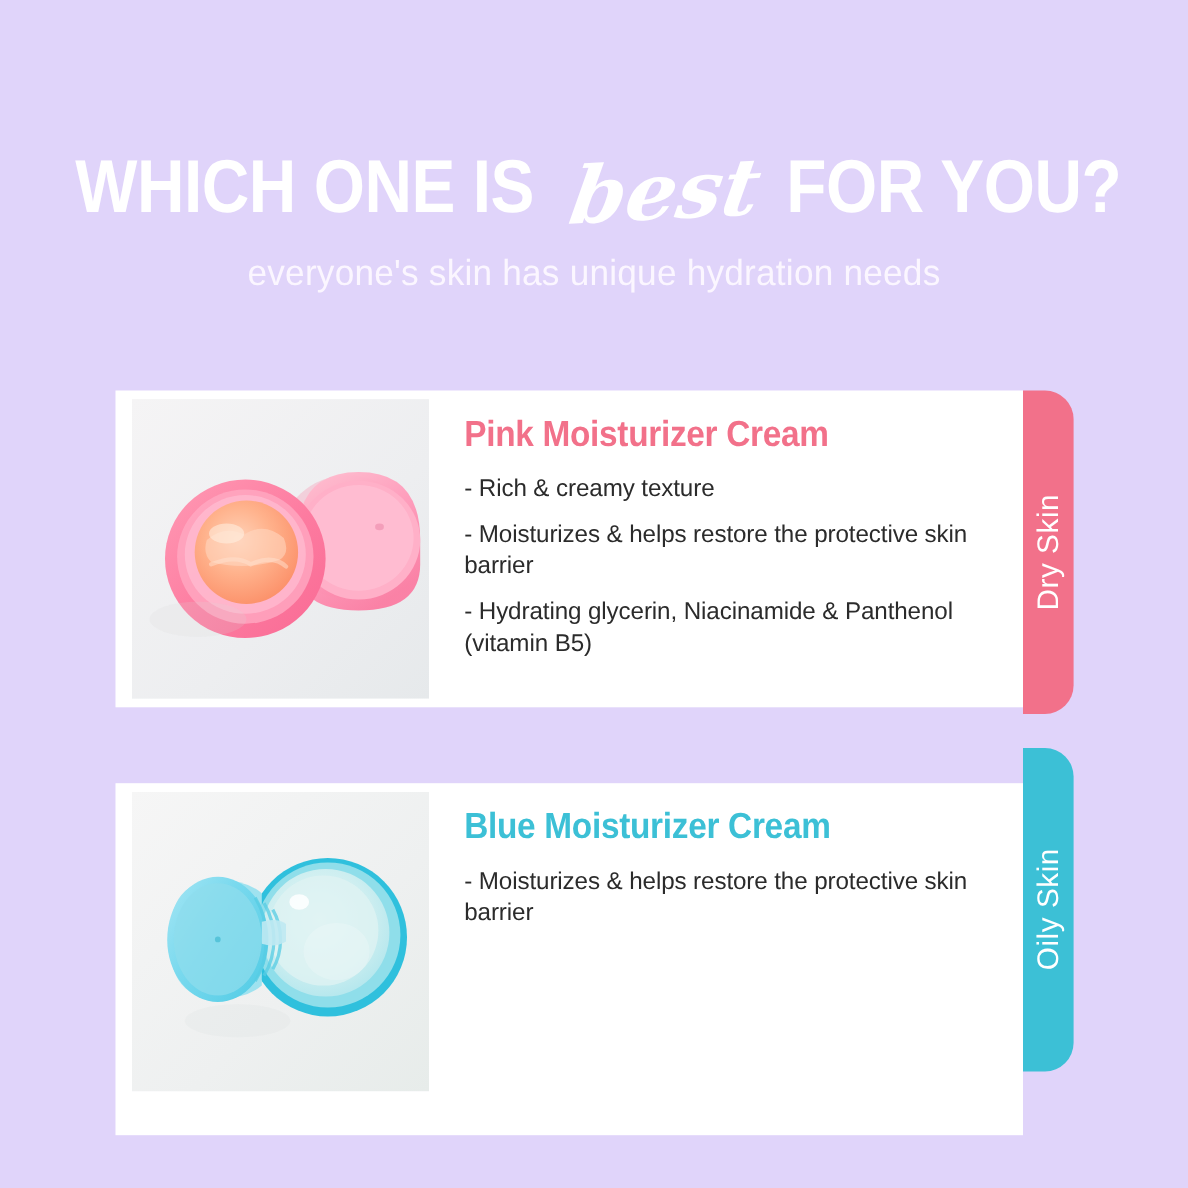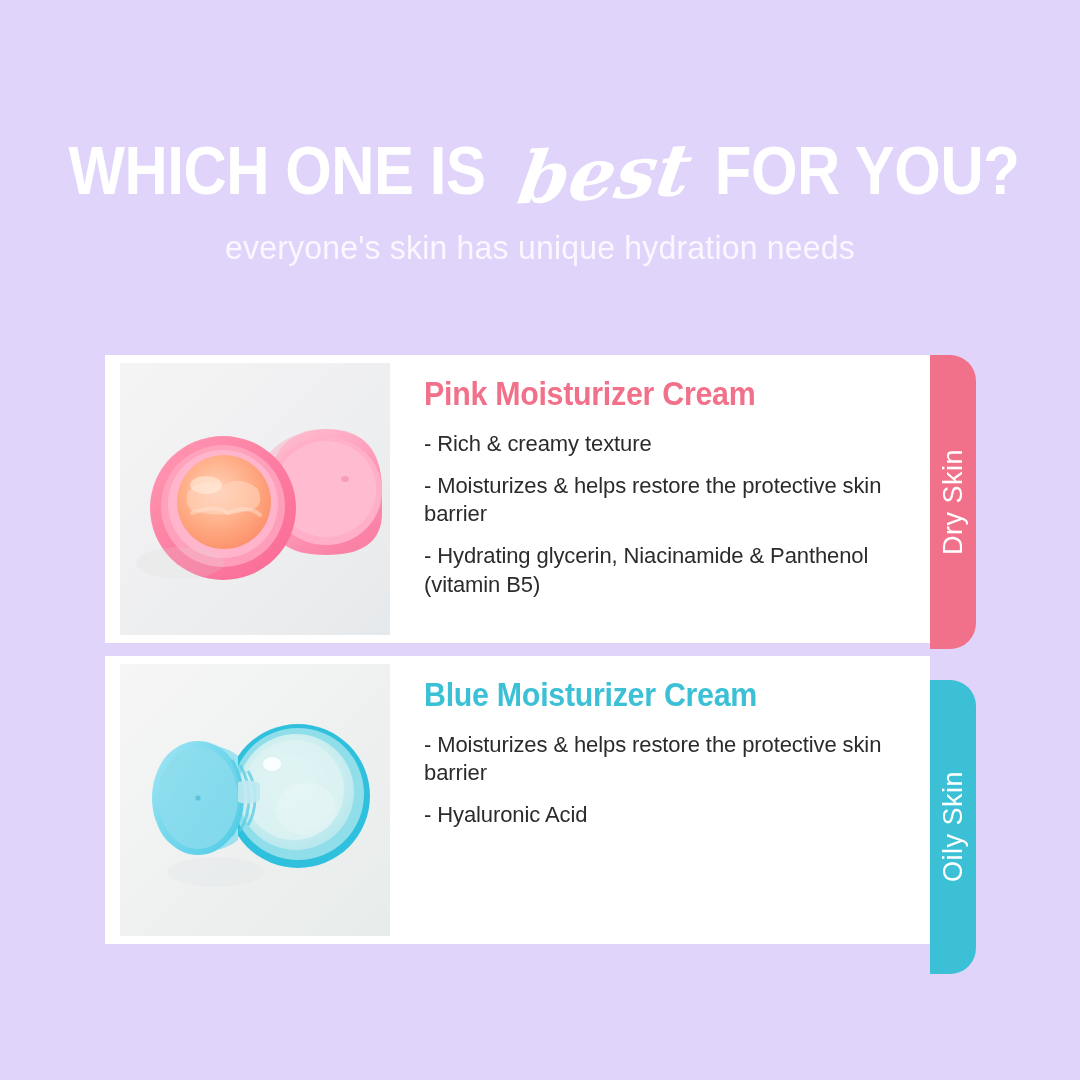--- a/index.html
+++ b/index.html
@@ -58,38 +58,37 @@
   }
 
   
   .card {
     position:absolute;
     left:105px;
     width:825px;
     background:#ffffff;
   }
   .card--pink { top:355px; height:288px; }
-  .card--blue { top:656px; height:288px; }
+  .card--blue { top:712px; height:320px; }
 
   .card-inner { display:flex; height:100%; padding:8px 0 8px 15px; }
 
   .product-photo {
     width:270px;
     height:272px;
     flex:0 0 270px;
     position:relative;
     overflow:hidden;
     background:linear-gradient(150deg,#f2f2f2 0%,#eceef0 45%,#e4e8ea 100%);
   }
   .product-photo svg { display:block; width:100%; height:100%; }
 
   .card-text {
     flex:1;
-    padding:12px 18px 0 18px;
-    margin-left:16px;
+    padding:12px 18px 0 32px;
   }
   .card-title {
     font-weight:bold;
     font-size:33px;
     letter-spacing:-0.3px;
     transform:scaleX(0.92);
     transform-origin:left center;
     margin-bottom:17px;
     white-space:nowrap;
   }
@@ -240,21 +239,20 @@
           <path d="M128 107 q7 12 7 27 q0 15 -7 27"></path>
         </g>
         <path d="M118 118 q14 -4 22 2 l0 16 q-10 6 -22 2 z" fill="#bfe9f2" opacity="0.9"></path>
         <ellipse cx="96" cy="208" rx="48" ry="15" fill="#d4dcda" opacity="0.16"></ellipse>
       </svg>
     </div>
 
     <div class="card-text">
       <div class="card-title">Blue Moisturizer Cream</div>
       <div class="feature">- Moisturizes &amp; helps restore the protective skin barrier</div>
-      <div class="feature">- Hyaluronic Acid</div>
     </div>
 
   </div>
 </div>
 
 <div class="skin-tab skin-tab--blue">
   <span class="skin-tab-label">Oily Skin</span>
 </div>
 
 </body></html>

